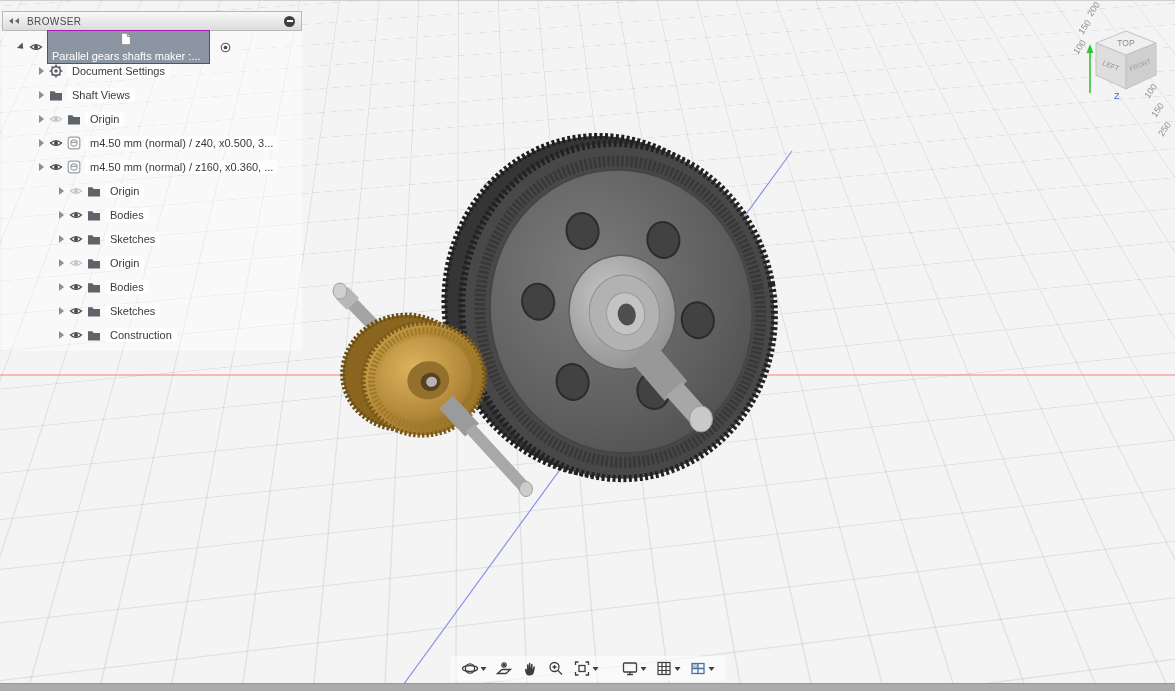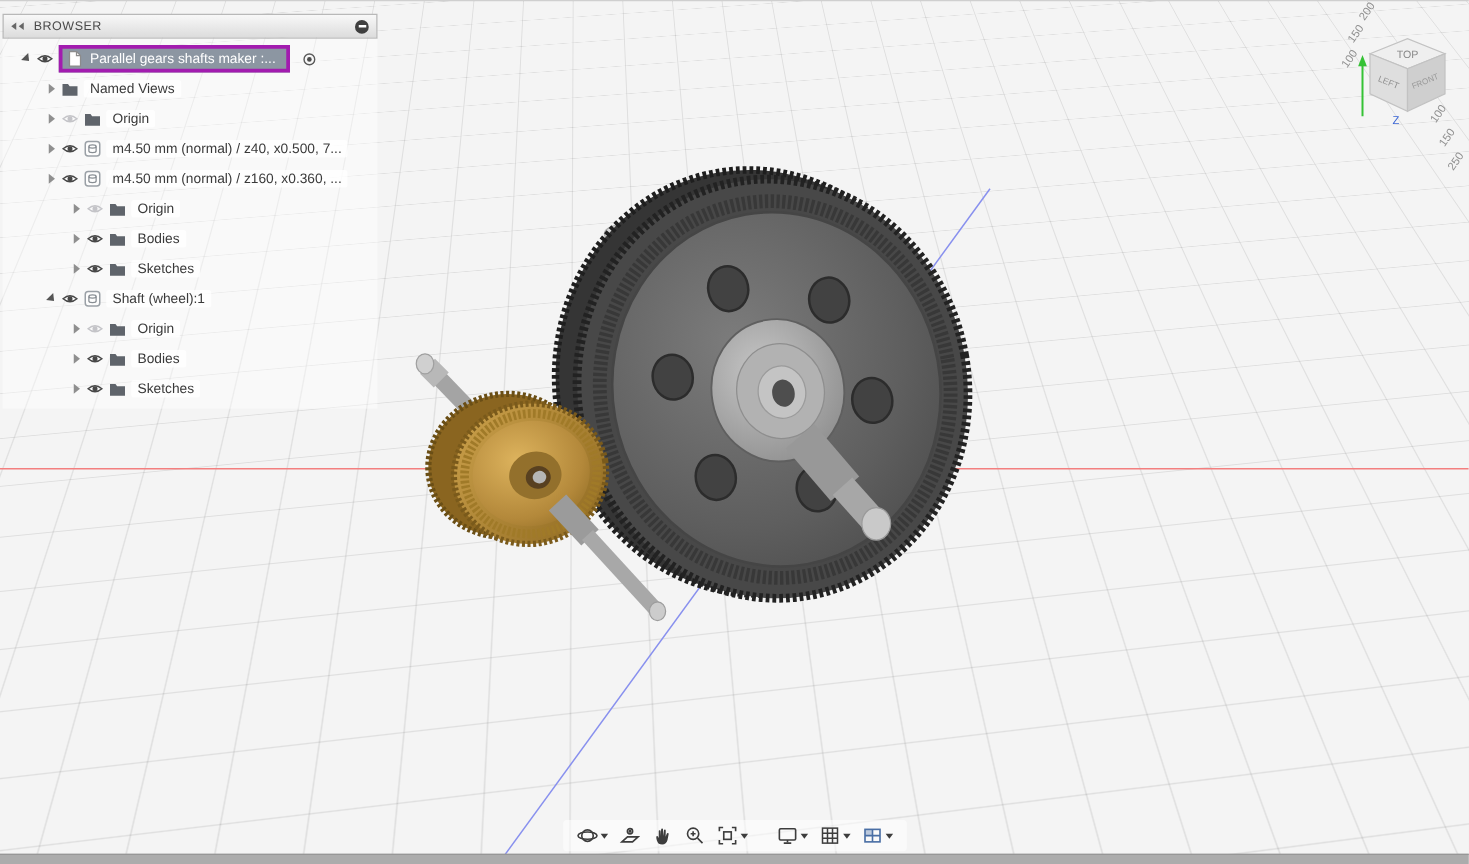--- a/index.html
+++ b/index.html
@@ -45,21 +45,21 @@
   .lvl0 { padding-left:12px; } .lvl1 { padding-left:32px; } .lvl2 { padding-left:52px; }
   .exp { width:15px; display:flex; justify-content:center; align-items:center; flex:none; }
   .exp::before { content:""; width:0; height:0; border-top:4px solid transparent; border-bottom:4px solid transparent; border-left:5.5px solid #8f8f8f; }
   .exp.open::before { transform:rotate(45deg); border-left-color:#555; }
   .ic { width:14px; height:14px; margin-right:4px; flex:none; }
   .eye-on { color:#474747; }
   .eye-off { color:#c4c4c8; }
   .folder { color:#5f646b; }
   .gearc { color:#5d6167; }
   .lbl { background:rgba(255,255,255,0.78); padding:1px 5px; border-radius:2px; white-space:nowrap; }
-  .selwrap { display:flex; align-items:center; background:#8c96a2; border:3px solid #a21caf; padding:1px 7px 1px 3px; gap:4px; }
+  .selwrap { display:flex; align-items:center; background:#8c96a2; border:1px solid #a21caf; padding:1px 7px 1px 3px; gap:4px;flex-direction:column; }
   .selwrap .ic { margin-right:0; }
   .selwrap .lbl { background:transparent; color:#fff; padding:0 1px; }
   .radio { width:13px; height:13px; margin-left:9px; flex:none; }
 
   
   .comments-bar {
     position:absolute; left:2px; top:693px; width:300px; height:21px;
     display:flex; align-items:center; padding:0 8px;
     background:linear-gradient(#f3f3f3,#d6d6d6); border:1px solid #b5b5b5;
   }
@@ -252,27 +252,34 @@
           <svg class="ic" viewBox="0 0 14 14">
               <use href="#d-doc"></use>
             </svg>
           <span class="lbl">Parallel gears shafts maker :...</span>
         </span>
         <svg class="radio" viewBox="0 0 14 14">
             <use href="#d-radio-on"></use>
           </svg>
       </div>
 
-
       <div class="row lvl1">
         <span class="exp"></span>
-        <svg class="ic folder" viewBox="0 0 14 14">
-            <use href="#d-folder"></use>
-          </svg>
-        <span class="lbl">Named Views</span>
+        <svg class="ic gearc" viewBox="0 0 14 14">
+            <use href="#d-gear"></use>
+          </svg>
+        <span class="lbl">Document Settings</span>
+      </div>
+
+      <div class="row lvl1">
+        <span class="exp"></span>
+        <svg class="ic folder" viewBox="0 0 14 14">
+            <use href="#d-folder"></use>
+          </svg>
+        <span class="lbl">Shaft Views</span>
       </div>
 
       <div class="row lvl1">
         <span class="exp"></span>
         <svg class="ic eye-off" viewBox="0 0 14 14">
             <use href="#d-eye"></use>
           </svg>
         <svg class="ic folder" viewBox="0 0 14 14">
             <use href="#d-folder"></use>
           </svg>
@@ -280,21 +287,21 @@
       </div>
 
       <div class="row lvl1">
         <span class="exp"></span>
         <svg class="ic eye-on" viewBox="0 0 14 14">
             <use href="#d-eye"></use>
           </svg>
         <svg class="ic" viewBox="0 0 14 14">
             <use href="#d-comp"></use>
           </svg>
-        <span class="lbl">m4.50 mm (normal) / z40, x0.500, 7...</span>
+        <span class="lbl">m4.50 mm (normal) / z40, x0.500, 3...</span>
       </div>
 
       <div class="row lvl1">
         <span class="exp"></span>
         <svg class="ic eye-on" viewBox="0 0 14 14">
             <use href="#d-eye"></use>
           </svg>
         <svg class="ic" viewBox="0 0 14 14">
             <use href="#d-comp"></use>
           </svg>
@@ -328,30 +335,20 @@
         <span class="exp"></span>
         <svg class="ic eye-on" viewBox="0 0 14 14">
             <use href="#d-eye"></use>
           </svg>
         <svg class="ic folder" viewBox="0 0 14 14">
             <use href="#d-folder"></use>
           </svg>
         <span class="lbl">Sketches</span>
       </div>
 
-      <div class="row lvl1">
-        <span class="exp open"></span>
-        <svg class="ic eye-on" viewBox="0 0 14 14">
-            <use href="#d-eye"></use>
-          </svg>
-        <svg class="ic" viewBox="0 0 14 14">
-            <use href="#d-comp"></use>
-          </svg>
-        <span class="lbl">Shaft (wheel):1</span>
-      </div>
 
       <div class="row lvl2">
         <span class="exp"></span>
         <svg class="ic eye-off" viewBox="0 0 14 14">
             <use href="#d-eye"></use>
           </svg>
         <svg class="ic folder" viewBox="0 0 14 14">
             <use href="#d-folder"></use>
           </svg>
         <span class="lbl">Origin</span>
@@ -372,20 +369,30 @@
         <span class="exp"></span>
         <svg class="ic eye-on" viewBox="0 0 14 14">
             <use href="#d-eye"></use>
           </svg>
         <svg class="ic folder" viewBox="0 0 14 14">
             <use href="#d-folder"></use>
           </svg>
         <span class="lbl">Sketches</span>
       </div>
 
+      <div class="row lvl2">
+        <span class="exp"></span>
+        <svg class="ic eye-on" viewBox="0 0 14 14">
+            <use href="#d-eye"></use>
+          </svg>
+        <svg class="ic folder" viewBox="0 0 14 14">
+            <use href="#d-folder"></use>
+          </svg>
+        <span class="lbl">Construction</span>
+      </div>
 
     </div>
   </div>
 
   <div class="comments-bar">
     <span class="comments-title">COMMENTS</span>
     <span class="plus-circle"></span>
   </div>
 
   <div class="navbar">

